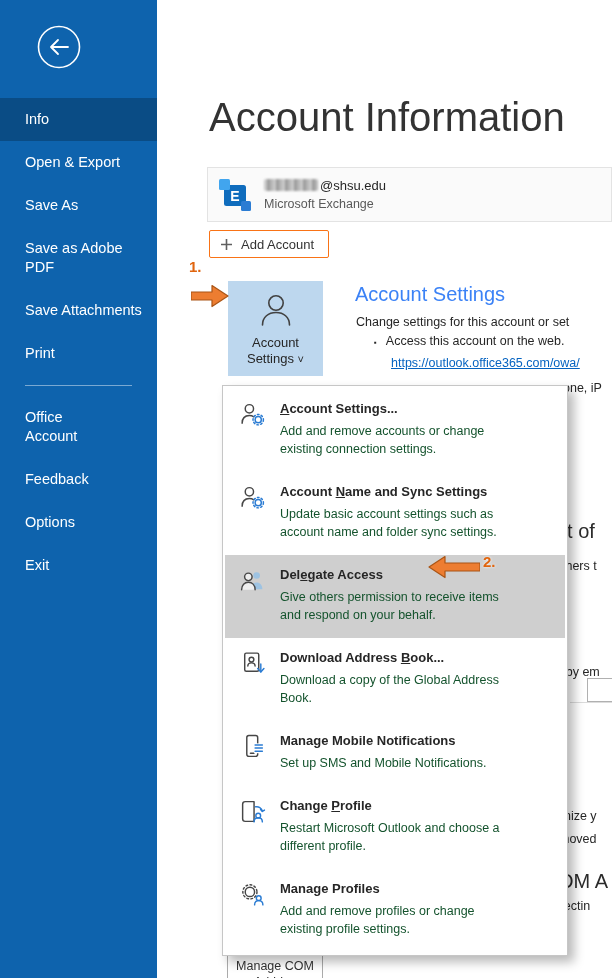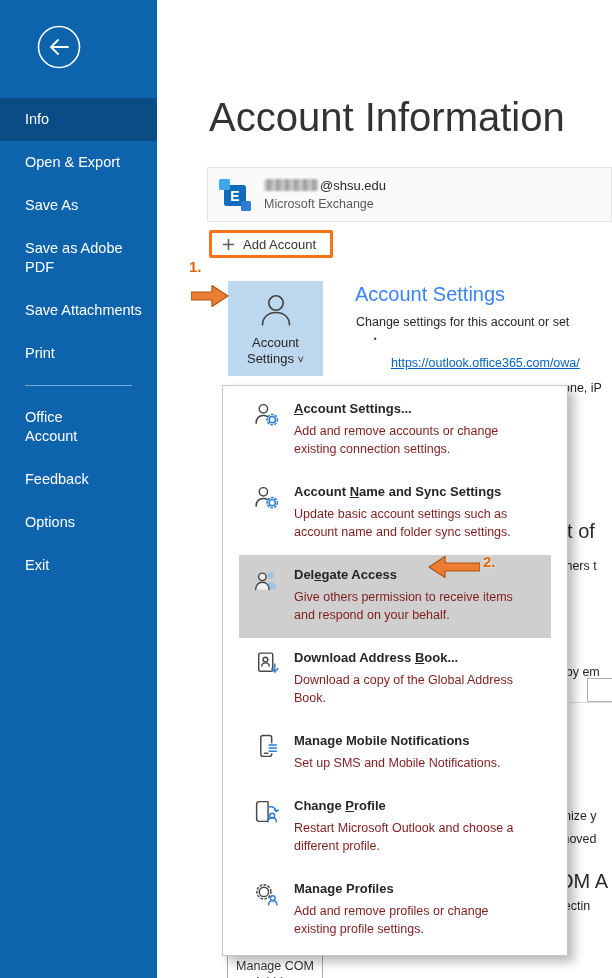--- a/index.html
+++ b/index.html
@@ -20,21 +20,21 @@
               color:#333;white-space:nowrap;overflow:hidden;}
   .account-card{position:absolute;left:207px;top:167px;width:405px;height:55px;background:#fafafa;
                 border:1px solid #e3e3e3;box-sizing:border-box;display:flex;align-items:center;}
   .exch{margin-left:9px;flex:0 0 36px;height:36px;}
   .card-text{margin-left:11px;}
   .email{font-size:13px;color:#262626;}
   .redact{display:inline-block;width:54px;height:12px;border-radius:2px;margin-right:2px;vertical-align:-1px;
           background:repeating-linear-gradient(90deg,#c9c9c9 0 3px,#9d9d9d 3px 6px,#b7b7b7 6px 9px);filter:blur(1px);}
   .provider{font-size:12.5px;color:#595959;margin-top:4px;}
   .add-btn{position:absolute;left:209px;top:230px;height:28px;display:inline-flex;align-items:center;gap:8px;
-           padding:0 14px 0 10px;background:#fff;border:3px solid #f97316;border-radius:2px;
+           padding:0 14px 0 10px;background:#fff;border:1px solid #f97316;border-radius:2px;
            font-size:13px;color:#333;cursor:pointer;font-family:inherit;}
   .as-btn{position:absolute;left:228px;top:281px;width:95px;height:95px;background:#bdd7ee;display:flex;
           flex-direction:column;align-items:center;justify-content:center;cursor:pointer;}
   .as-label{font-size:13px;color:#262626;text-align:center;line-height:16px;margin-top:3px;}
   .chev{font-size:11px;}
   .sec-h{position:absolute;left:355px;top:283px;margin:0;font-size:20px;font-weight:400;color:#3b82f6;}
   .sec-body{position:absolute;left:356px;top:315px;width:256px;font-size:12.5px;white-space:nowrap;overflow:hidden;}
   .bullet-row{position:absolute;left:374px;top:334px;width:238px;font-size:12.5px;display:flex;gap:9px;
               align-items:baseline;white-space:nowrap;overflow:hidden;}
   .bullet-glyph{font-size:8px;}
@@ -45,28 +45,28 @@
   .frag{position:absolute;font-size:12.5px;color:#262626;white-space:nowrap;}
   .frag-big{font-size:20px;color:#2b2b2b;}
   .frag-box{position:absolute;left:587px;top:678px;width:25px;height:22px;border:1px solid #b0b0b0;background:#fff;}
   .frag-hr{position:absolute;left:570px;top:702px;width:42px;border-top:1px solid #dcdcdc;}
   .com-btn{position:absolute;left:227px;top:946px;width:96px;height:48px;z-index:1;background:#fff;
            border:1px solid #ababab;box-sizing:border-box;padding-top:8px;text-align:center;
            font-size:12.5px;line-height:16px;color:#333;cursor:pointer;font-family:inherit;}
 
   
   .menu{position:absolute;left:222px;top:385px;width:346px;z-index:10;background:#fff;border:1px solid #c6c6c6;
-        box-shadow:6px 6px 10px rgba(0,0,0,.28);box-sizing:border-box;padding:3px 16px;}
+        box-shadow:6px 6px 10px rgba(0,0,0,.28);box-sizing:border-box;padding:3px 2px;}
   .mi{display:flex;gap:14px;padding:12px 14px 14px 14px;cursor:pointer;}
   .mi.hl{background:#cfcfcf;}
   .mi-icon{flex:0 0 27px;height:27px;}
   .mi-body{flex:1;min-width:0;}
   .mi-title{display:block;font-size:13px;font-weight:bold;color:#262626;line-height:16px;margin-bottom:5px;}
   .mi-title u{text-decoration:underline;}
-  .mi-desc{display:block;font-size:12.5px;color:#7f1d1d;line-height:18px;max-width:236px;}
+  .mi-desc{display:block;font-size:12.5px;color:#14532d;line-height:18px;max-width:236px;}
 
   
   .step{position:absolute;z-index:30;font-size:15px;font-weight:bold;color:#e0650f;text-shadow:0 0 3px #fff;}
   .arrow-svg{position:absolute;z-index:30;}
 </style>
 </head>
 <body>
 
 <div class="screen">
 
@@ -145,20 +145,21 @@
       <span>Account</span><br>
       <span>Settings</span>
       <span class="chev">˅</span>
     </div>
   </div>
 
   <h2 class="sec-h">Account Settings</h2>
   <div class="sec-body">Change settings for this account or set</div>
   <div class="bullet-row">
     <span class="bullet-glyph">▪</span>
+    <span>Access this account on the web.</span>
   </div>
   <a class="owa-link">https://outlook.office365.com/owa/</a>
 
   <div class="frag" style="left:563px;top:381px;">one, iP</div>
   <div class="frag frag-big" style="left:556px;top:520px;">ut of</div>
   <div class="frag" style="left:555px;top:559px;">others t</div>
   <div class="frag" style="left:556px;top:665px;">x by em</div>
   <div class="frag-box"></div>
   <div class="frag-hr"></div>
   <div class="frag" style="left:557px;top:809px;">anize y</div>

